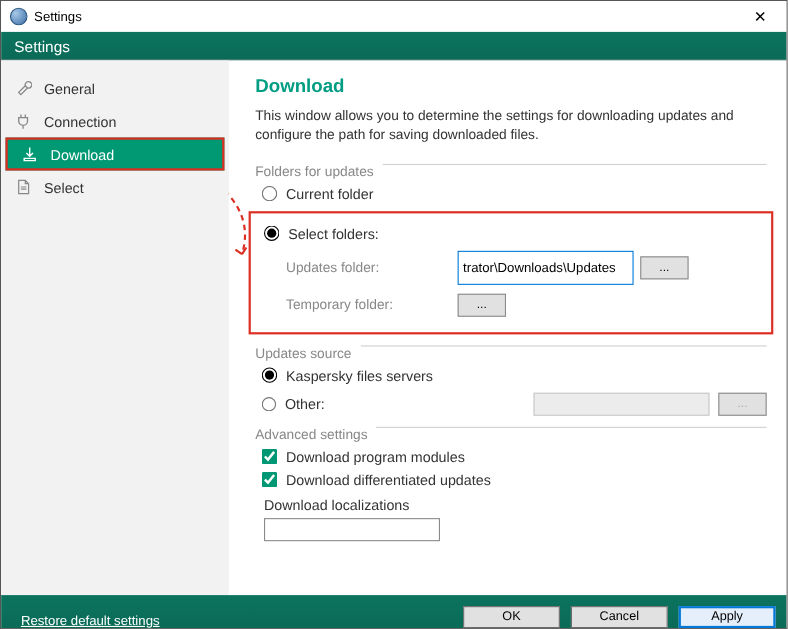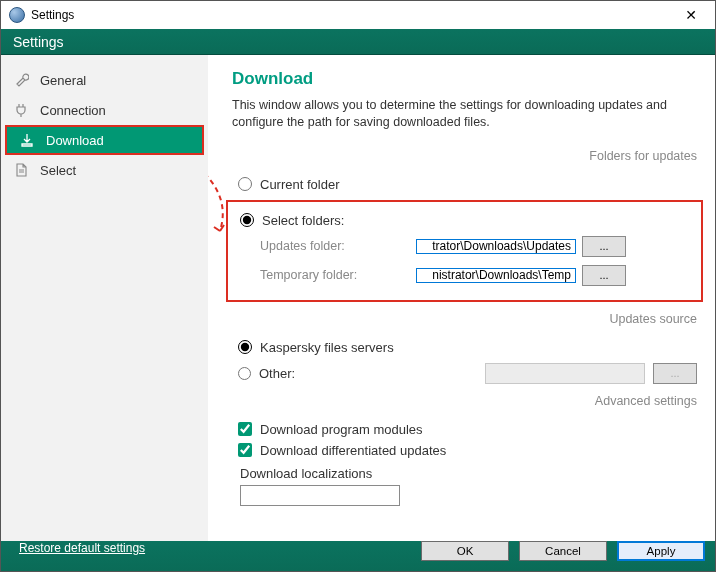--- a/index.html
+++ b/index.html
@@ -16,45 +16,45 @@
 
   .sidebar { width: 207px; background: #f2f2f2; padding: 10px 0; }
   .sidebar-item { display: flex; align-items: center; height: 30px; padding: 0 12px; font-size: 13px; color: #333; cursor: pointer; gap: 11px; }
   .sidebar-item.active { background: #019874; color: #fff; margin: 0 4px; border: 2px solid #db2e21; }
   .sidebar-item .icon { width: 16px; height: 16px; flex-shrink: 0; }
 
   .content { flex: 1; padding: 14px 18px 10px 24px; overflow-y: auto; font-size: 13px; color: #333; position: relative; }
   .page-title { color: #009d82; font-size: 17px; font-weight: 600; margin-bottom: 8px; }
   .desc { font-size: 12.5px; margin-bottom: 18px; line-height: 1.35; }
 
-  .section-head { display: flex; align-items: flex-end; font-size: 12.5px; color: #888; margin: 10px 0 6px 0; gap: 8px; flex-direction: column; }
+  .section-head { display: flex; align-items: flex-start; font-size: 12.5px; color: #888; margin: 10px 0 6px 0; gap: 8px; }
   .section-head .line { flex: 1; height: 1px; background: #d0d0d0; }
 
   .radio-row { display: flex; align-items: center; gap: 8px; margin: 5px 0 8px 6px; font-size: 13px; }
   .radio-row input[type=radio] { width: 14px; height: 14px; accent-color: #000; }
 
   .highlight-box { border: 2px solid #dc2e22; padding: 6px 6px 10px 6px; margin: 0 -6px; position: relative; }
 
   .field-row { display: flex; align-items: center; margin: 8px 0 4px 26px; gap: 6px; }
   .field-row .lbl { flex: 0 0 150px; font-size: 12.5px; color: #888; }
-  .field-row input[type=text] { width: 160px; height: 15px; font-size: 12px; padding: 0 4px; border: 1px solid #0078d7; background: #fff; text-align: right; }
+  .field-row input[type=text] { width: 160px; height: 31px; font-size: 12px; padding: 0 4px; border: 1px solid #0078d7; background: #fff; }
   .browse-btn { width: 44px; height: 21px; font-size: 11px; border: 1px solid #8a8a8a; background: #e1e1e1; cursor: pointer; }
   .browse-btn.disabled { color: #aaa; }
 
   .other-row { display: flex; align-items: center; gap: 8px; margin: 5px 0 10px 6px; }
   .other-input { width: 160px; height: 21px; background: #ececec; border: 1px solid #c8c8c8; }
   .other-row .flex-sp { flex: 1; }
 
   .chk-row { display: flex; align-items: center; gap: 8px; margin: 6px 0 4px 6px; font-size: 13px; }
   .chk-row input[type=checkbox] { width: 14px; height: 14px; accent-color: #009874; }
 
   .local-row { margin: 8px 0 0 8px; font-size: 13px; }
   .local-input { width: 160px; height: 21px; border: 1px solid #8a8a8a; margin-top: 4px; }
 
-  .footer { height: 30px; background: linear-gradient(#0b735f, #0a6b57); display: flex; align-items: flex-start; padding: 0 10px 0 18px; gap: 10px; }
+  .footer { height: 30px; background: linear-gradient(#0b735f, #0a6b57); display: flex; align-items: flex-end; padding: 0 10px 0 18px; gap: 10px; }
   .footer .restore { color: #fff; font-size: 12px; text-decoration: underline; cursor: pointer; }
   .footer-spacer { flex: 1; }
   .footer button { width: 88px; height: 20px; font-size: 11.5px; border: 1px solid #6b6b6b; background: #e1e1e1; cursor: pointer; }
   .footer button.apply { border: 2px solid #0078d7; background: #e5eefb; }
 
   .arrow { position: absolute; left: -20px; top: 110px; pointer-events: none; }
 
   svg.i { width: 16px; height: 16px; }
 </style>
 </head>
@@ -131,21 +131,20 @@
         <input type="radio" name="folder" checked="" style="">
         <span>Select folders:</span>
       </label>
       <div class="field-row">
         <span class="lbl">Updates folder:</span>
         <input type="text" value="trator\Downloads\Updates" style="">
         <button class="browse-btn">...</button>
       </div>
       <div class="field-row">
         <span class="lbl">Temporary folder:</span>
-        <input type="text" value="nistrator\Downloads\Temp" style="">
         <button class="browse-btn">...</button>
       </div>
     </div>
 
     <div class="section-head" style="">
       <span>Updates source</span>
       <div class="line"></div>
     </div>
     <label class="radio-row">
       <input type="radio" name="src" checked="" style="">

